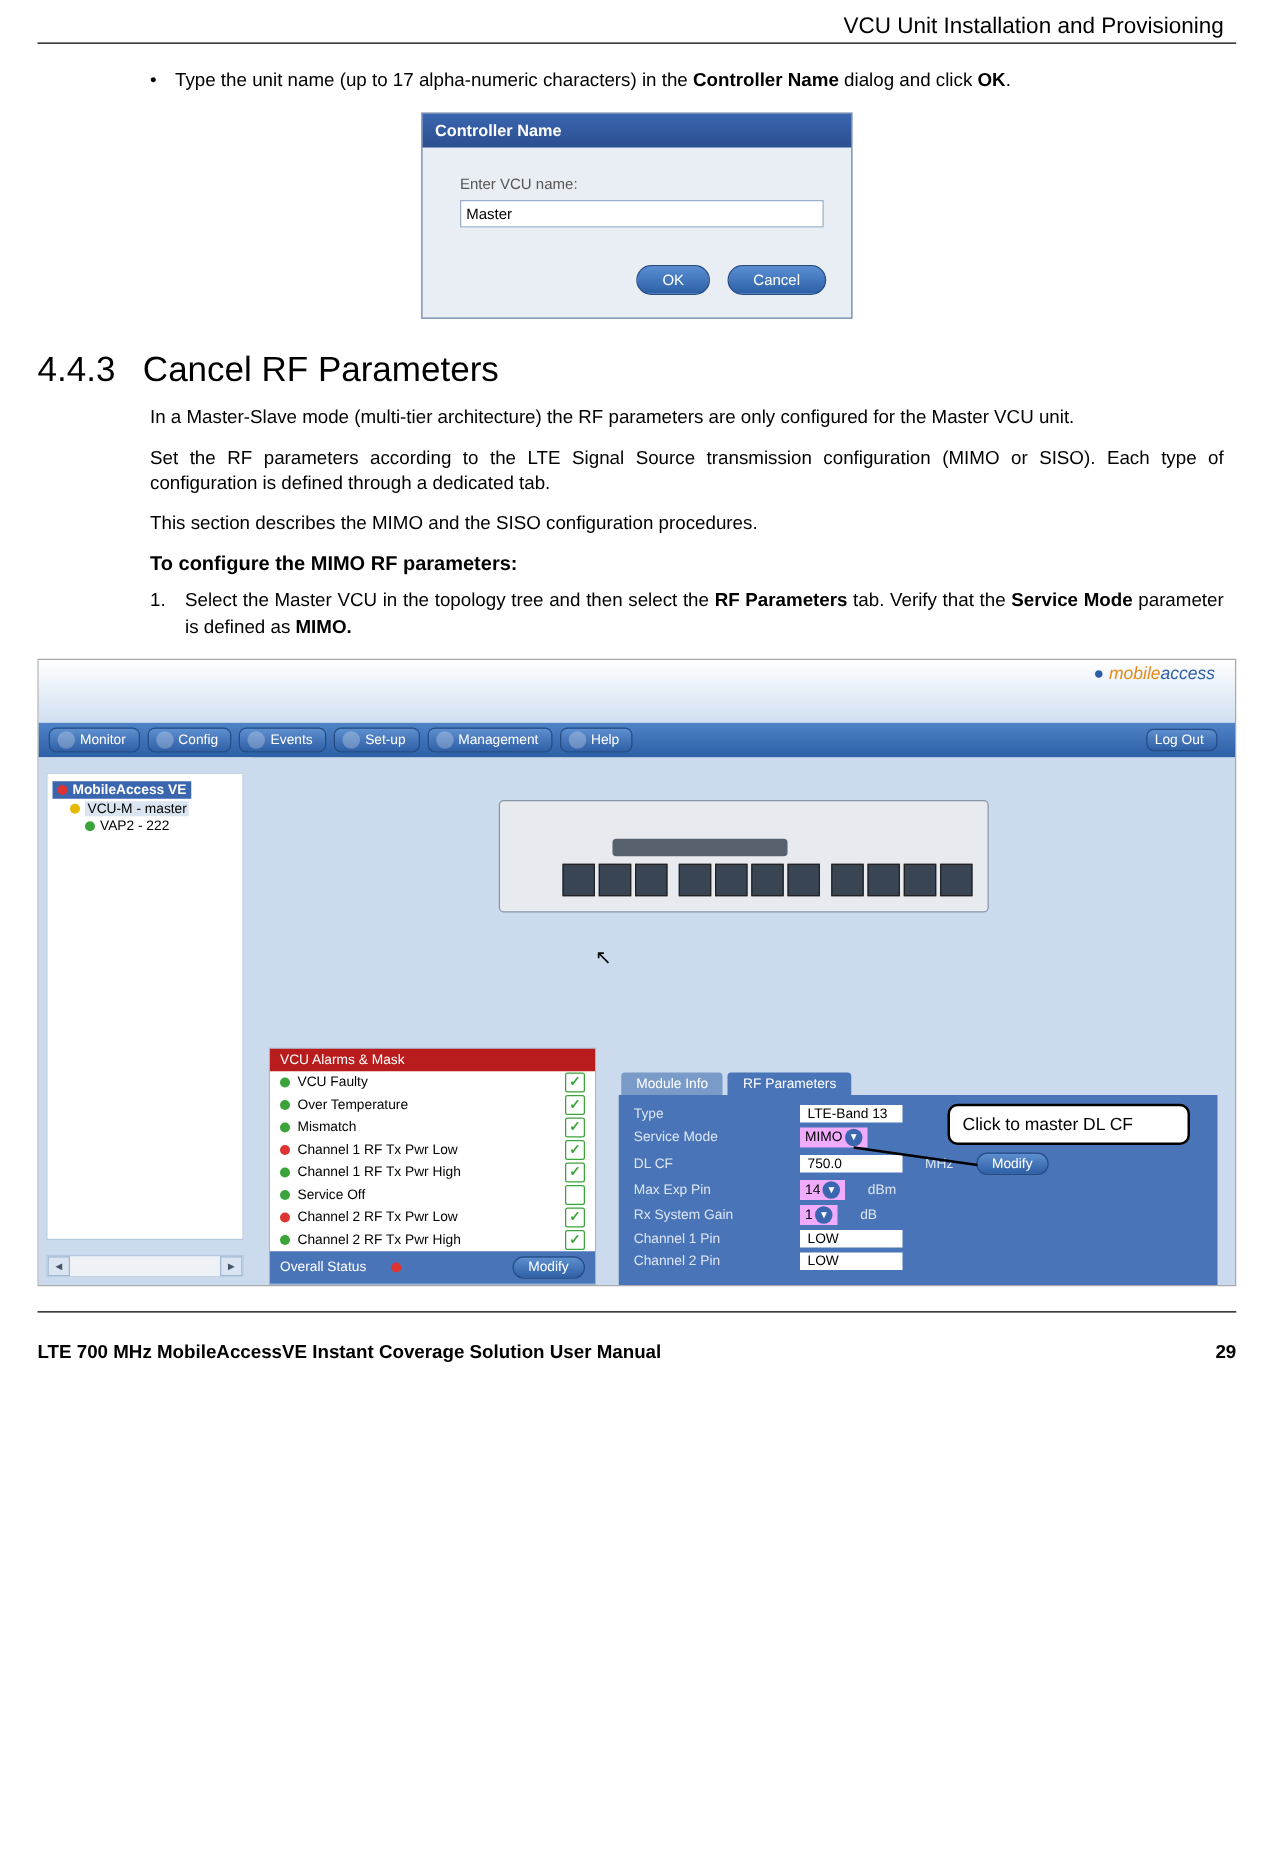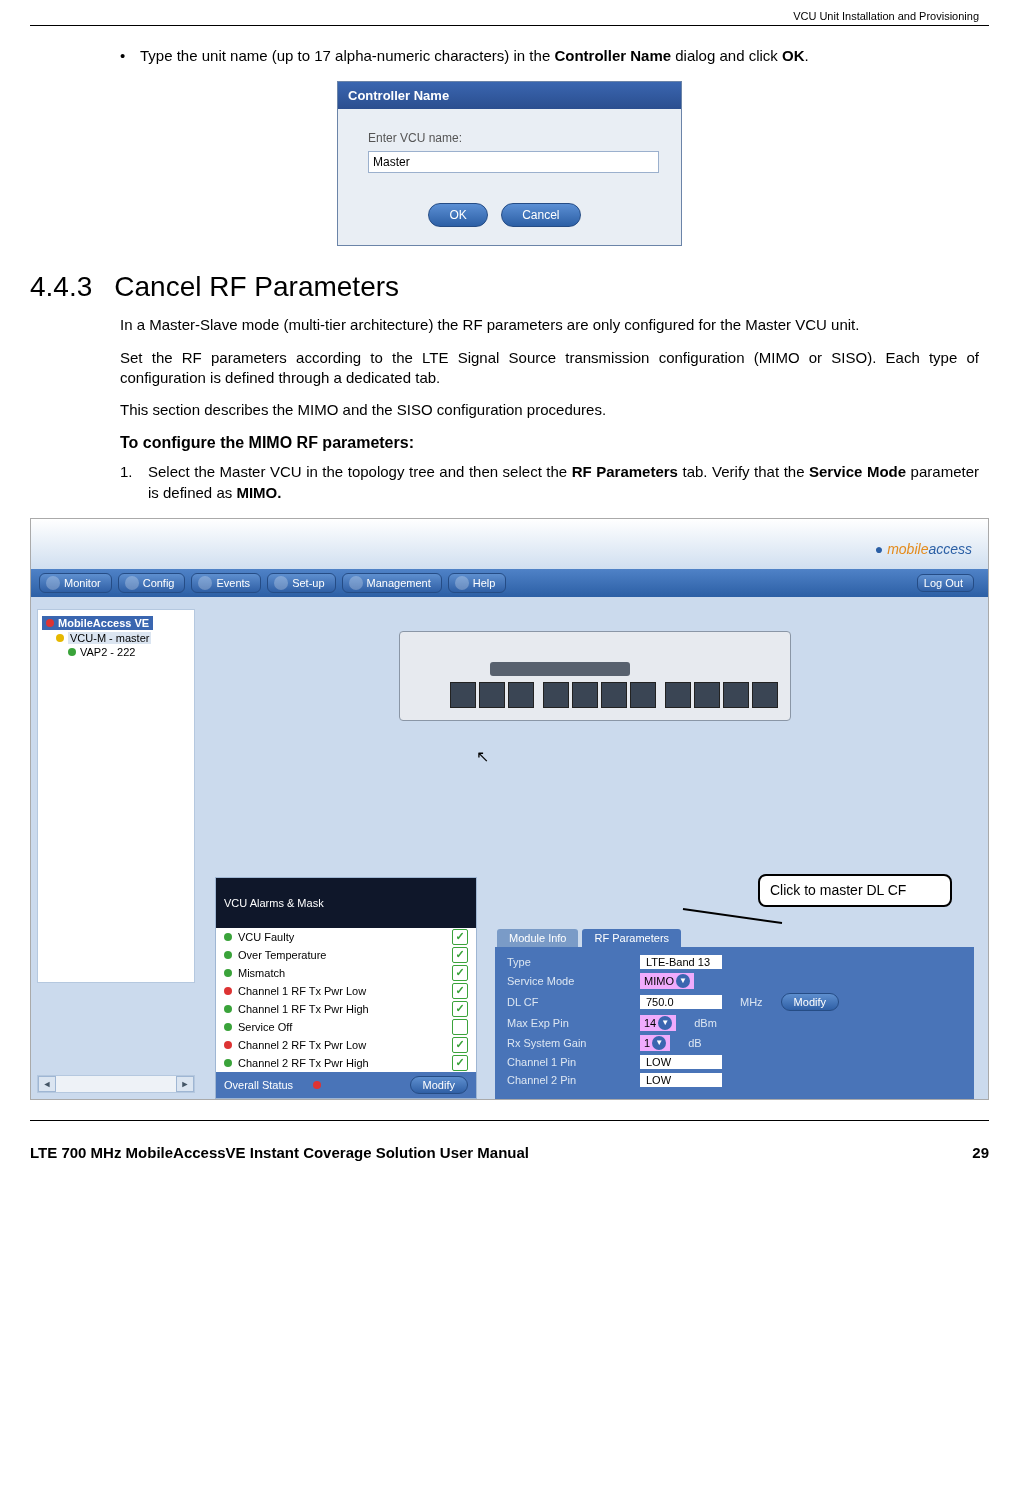--- a/index.html
+++ b/index.html
@@ -9,21 +9,21 @@
     background: #fff;
     width: 1019px;
   }
   .page {
     width: 1019px;
     padding: 10px 30px 20px 30px;
     box-sizing: border-box;
   }
   .hdr-right {
     text-align: right;
-    font-size: 11px;
+    font-size: 18px;
     padding-right: 10px;
     padding-bottom: 3px;
   }
   hr.rule {
     border: none;
     border-top: 1px solid #000;
     margin: 0 0 20px 0;
   }
   .indent {
     margin-left: 90px;
@@ -56,21 +56,21 @@
   .dialog-body { padding: 22px 20px 8px 30px; }
   .dialog-label { color:#555; margin-bottom:6px; }
   .dialog-input {
     width: 96%;
     border:1px solid #9bb0cd;
     background:#fff;
     padding:3px 4px;
     font-size:12px;
   }
   .dialog-btns {
-    text-align:center;
+    text-align:right;
     padding:22px 20px 18px 0;
   }
   .dlg-btn {
     display:inline-block;
     background: linear-gradient(#5b8fd4,#2c5fa5);
     color:#fff;
     border:1px solid #254c85;
     border-radius:14px;
     padding:4px 20px;
     font-size:12px;
@@ -111,21 +111,21 @@
     font-size:11px;
   }
   .app-top {
     height:50px;
     background: linear-gradient(#fff,#d0dff0);
     position:relative;
   }
   .logo {
     position:absolute;
     right:16px;
-    top:22px;
+    top:2px;
     font-style:italic;
     color:#e48b1c;
     font-size:14px;
   }
   .logo .dotcirc { color:#2b5fa5; }
   .app-nav {
     background: linear-gradient(#4f82c7,#2c5fa5);
     padding:0 8px;
     display:flex;
     align-items:center;
@@ -142,21 +142,21 @@
     align-items:center;
     gap:4px;
     cursor:pointer;
   }
   .nav-btn .i {
     width:14px;height:14px;border-radius:50%;
     background:rgba(255,255,255,0.25);
     display:inline-block;
   }
   .nav-spacer { flex:1; }
-  .app-main { display:flex; background:#cbdaed; height:502px; }
+  .app-main { display:flex; background:#cbdaed; height:422px; }
   .sidebar { width:170px; background:#cbdaed; position:relative; }
   .tree {
     background:#fff;
     border:1px solid #b5c8df;
     margin:12px 6px;
     padding:6px 4px;
     height:360px;
     overflow:hidden;
   }
   .tree-root { color:#fff; background:#3a66b0; padding:1px 4px; display:inline-flex; align-items:center; gap:4px; font-weight:bold;}
@@ -178,21 +178,21 @@
   }
   .device .bar{position:absolute;top:30px;left:90px;width:140px;height:14px;background:#58616e;border-radius:3px;}
   .device .slots{position:absolute;right:12px;top:50px;display:flex;gap:3px;}
   .device .slot{width:24px;height:24px;background:#3a4554;border:1px solid #222;}
   .device .slot.grp{margin-left:6px;}
   .cursor{position:absolute;left:275px;top:150px;font-size:16px;color:#000;}
 
   .panels{position:absolute;bottom:0;left:14px;right:14px;display:flex;gap:18px;align-items:flex-end;}
   .panel{background:#fff;border:1px solid #9fb6d3;}
   .panel-alarms{width:260px;}
-  .panel-title{background:#0f172a;color:#fff;padding:19px 8px;font-weight:normal;}
+  .panel-title{background:#b91c1c;color:#fff;padding:3px 8px;font-weight:normal;}
   .alarm-row{display:flex;align-items:center;padding:1px 8px;gap:6px;}
   .alarm-row .name{flex:1;}
   .chk{width:14px;height:14px;border:1px solid #3aa33a;border-radius:2px;display:flex;align-items:center;justify-content:center;color:#3aa33a;font-size:11px;font-weight:bold;background:#fff;}
   .chk.off{color:transparent;}
   .overall{background:#4974b8;color:#fff;padding:4px 8px;display:flex;align-items:center;gap:20px;}
   .overall .flex{flex:1;}
   .mbtn{background:linear-gradient(#5e8fcf,#2f5fa5);color:#fff;border:1px solid #254c85;border-radius:14px;padding:2px 12px;cursor:pointer;}
 
   .panel-params{flex:1;}
   .tabs{display:flex;gap:4px;margin-left:2px;}

